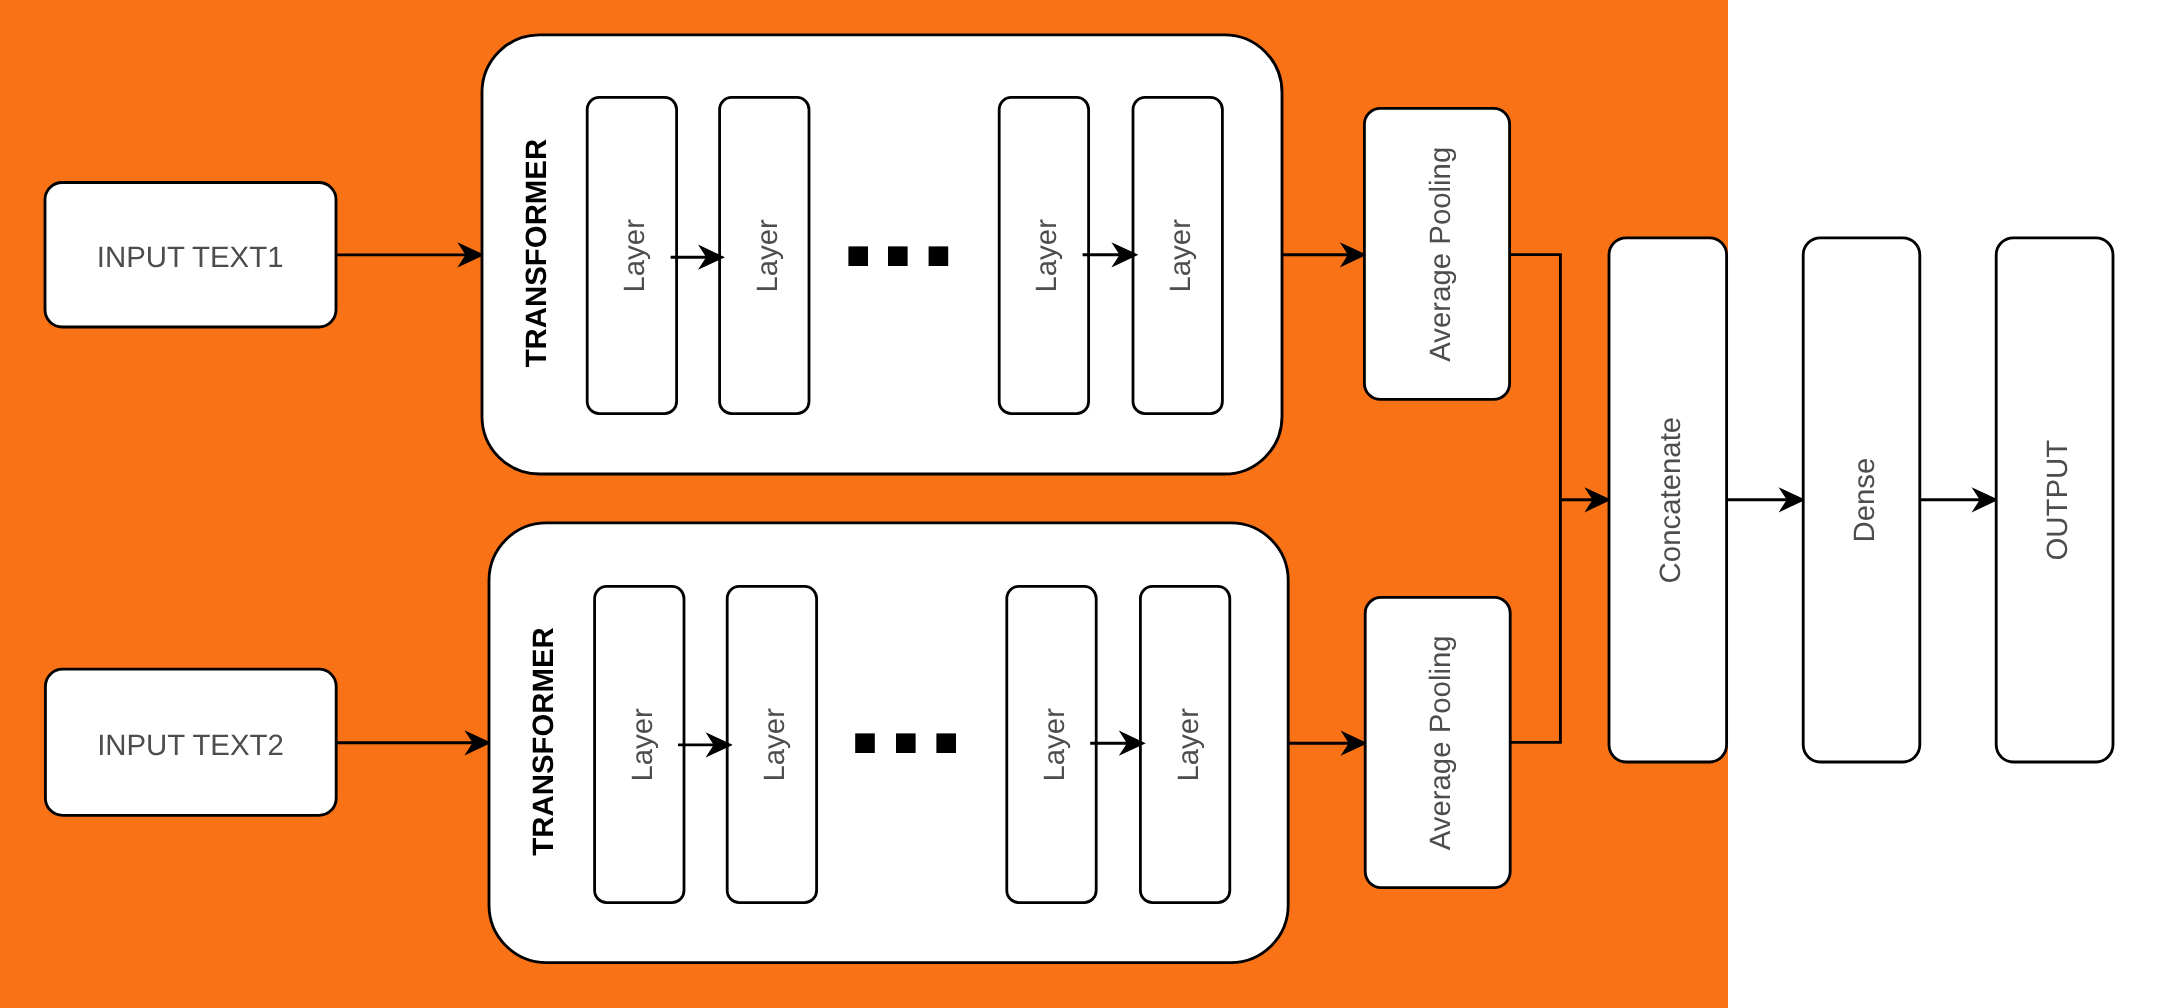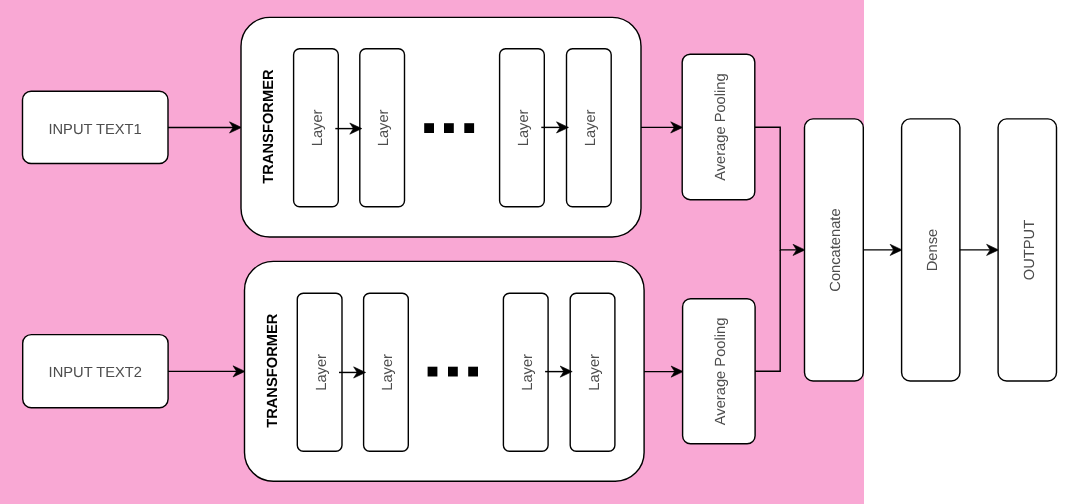--- a/index.html
+++ b/index.html
@@ -10,21 +10,21 @@
     padding: 0;
     background: #ffffff;
     width: 1080px;
     height: 504px;
     overflow: hidden;
   }
   #canvas {
     position: relative;
     width: 864px;
     height: 504px;
-    background: #f9a8d4;
+    background: #f97316;
   }
   svg.diagram {
     filter: blur(0.28px);
     position: absolute;
     left: 0;
     top: 0;
     width: 1080px;
     height: 504px;
     display: block;
   }

